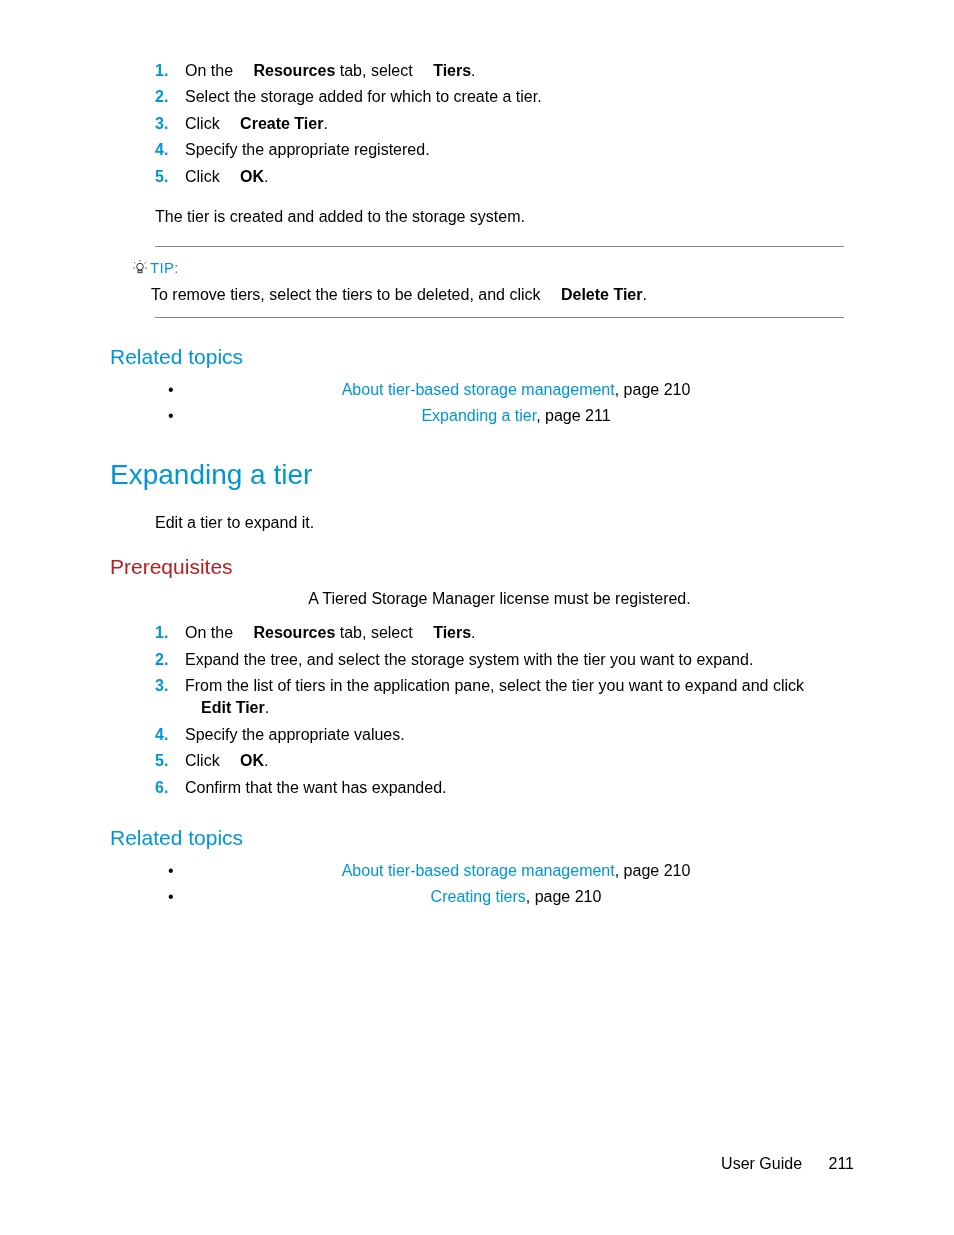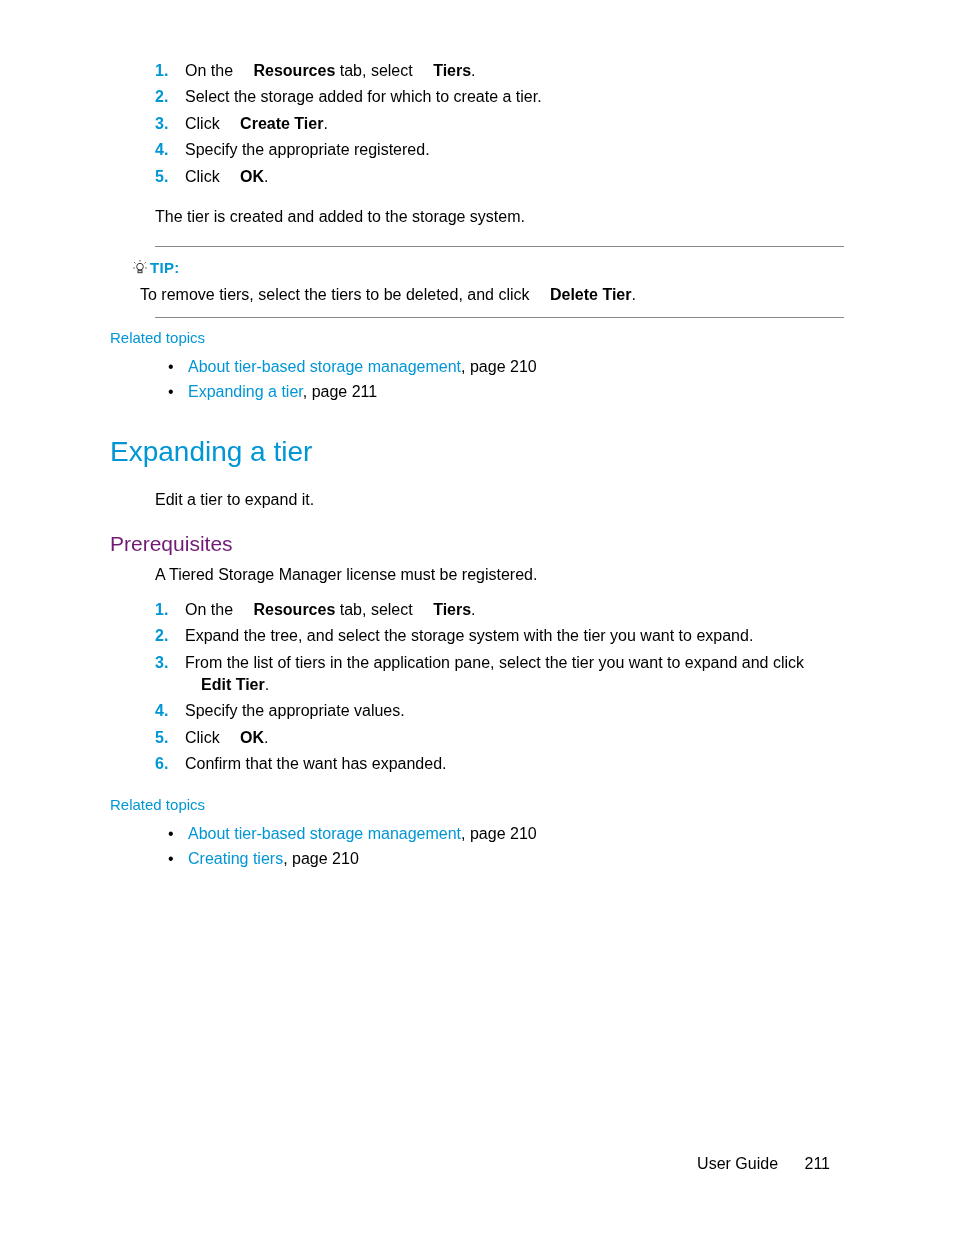--- a/index.html
+++ b/index.html
@@ -15,32 +15,32 @@
     line-height: 1.4;
   }
   .page { width: 954px; height: 1235px; position: relative; padding: 56px 110px 0 110px; box-sizing: border-box; }
   ol.steps { list-style: none; margin: 0 0 18px 0; padding: 0 0 0 45px; }
   ol.steps li { display: flex; margin: 4px 0; }
   ol.steps .num { color: #0096d6; font-weight: bold; min-width: 30px; }
   ol.steps .txt { flex: 1; }
   .indent-para { margin: 18px 0 18px 45px; }
   .rule { border: none; border-top: 1px solid #888; margin: 0 0 0 45px; }
   .tip-block { margin: 0 0 0 20px; }
-  .tip-header { display: flex; align-items: center; margin: 10px 0 6px 0; font-weight: bold; }
+  .tip-header { display: flex; align-items: center; margin: 10px 0 6px 0; }
   .tip-label { color: #0096d6; font-size: 15px; letter-spacing: 0.3px; }
   .tip-icon { width: 20px; display: inline-flex; justify-content: center; }
-  .tip-body { margin: 0 0 10px 10px; }
-  .h-related { color: #0096d6; font-size: 15px; font-weight: normal; margin: 9px 0 8px 0; }
+  .tip-body { margin: 0 0 10px 21px; }
+  .h-related { color: #0096d6; font-size: 21px; font-weight: normal; margin: 24px 0 8px 0; }
   .h-section { color: #0096d6; font-size: 28px; font-weight: normal; margin: 28px 0 6px 0; }
-  .h-sub { color: #701a75; font-size: 21px; font-weight: normal; margin: 18px 0 6px 0; }
+  .h-sub { color: #b91c1c; font-size: 21px; font-weight: normal; margin: 18px 0 6px 0; }
   ul.bullets { list-style: none; margin: 0; padding: 0 0 0 58px; }
-  ul.bullets li { position: relative; padding-left: 20px; margin: 3px 0; }
+  ul.bullets li { position: relative; padding-left: 20px; margin: 3px 0; text-align: center; }
   ul.bullets li::before { content: "•"; position: absolute; left: 0; top: 0; }
   a.link { color: #0096d6; text-decoration: none; }
-  .footer { position: absolute; bottom: 60px; right: 124px; font-size: 16px; }
+  .footer { position: absolute; bottom: 60px; right: 100px; font-size: 16px; }
   .footer .pn { margin-left: 22px; }
   .bold { font-weight: bold; padding-left: 16px; }
 </style>
 </head>
 <body>
 
 <div class="page">
 
   <ol class="steps">
     <li>
@@ -102,21 +102,21 @@
     </li>
     <li>
       <a class="link">Expanding a tier</a><span>, page 211</span>
     </li>
   </ul>
 
   <h2 class="h-section">Expanding a tier</h2>
   <p class="indent-para" style="margin-bottom:10px;">Edit a tier to expand it.</p>
 
   <h3 class="h-sub">Prerequisites</h3>
-  <p class="indent-para" style="margin-top:4px;margin-bottom:12px;">A Tiered Storage Manager license must be registered.</p>
+  <p class="indent-para" style="margin-top:4px;margin-bottom:12px;text-align:center;">A Tiered Storage Manager license must be registered.</p>
 
   <ol class="steps">
     <li>
       <span class="num">1.</span>
       <span class="txt">
         <span>On the </span><span class="bold">Resources</span><span> tab, select </span><span class="bold">Tiers</span><span>.</span>
       </span>
     </li>
     <li>
       <span class="num">2.</span>

